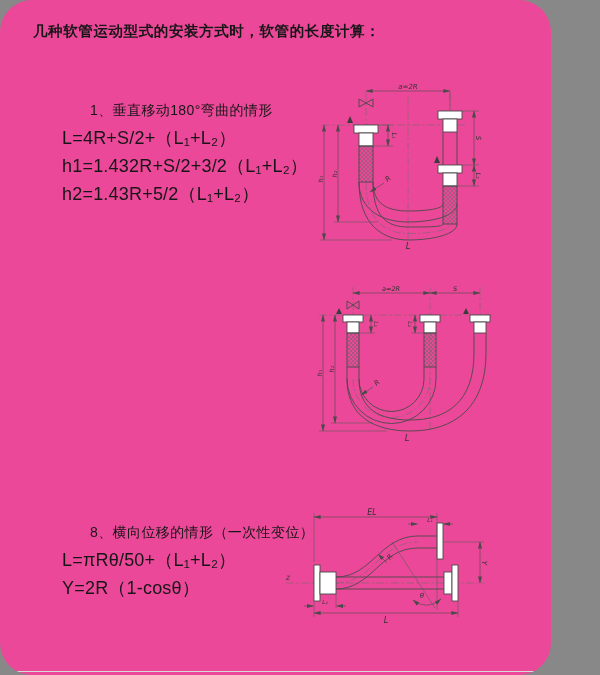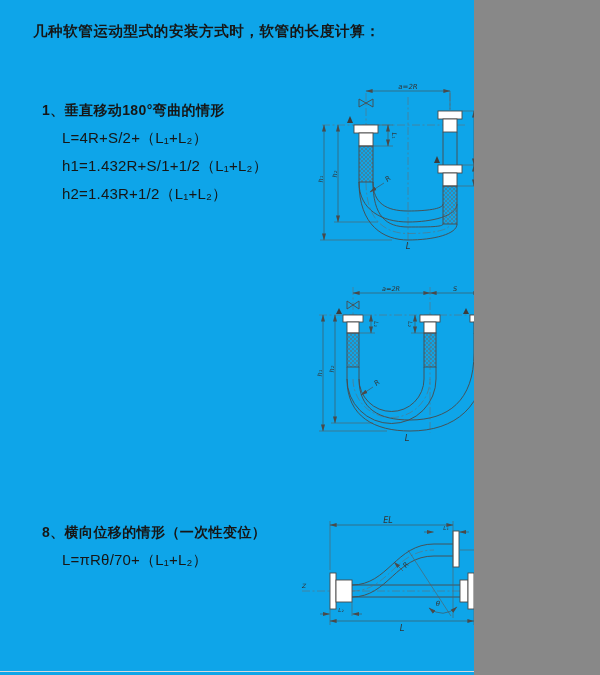--- a/index.html
+++ b/index.html
@@ -1,39 +1,40 @@
 <!DOCTYPE html>
 <html><head>
 <meta charset="utf-8">
 <style>
   html,body{margin:0;padding:0;}
   body{background:#888;}
   .page{
     position:relative;
-    width:474px;height:675px;
-    background:#0ea5e9;
+    width:551px;height:675px;
+    background:#ec4899;
     overflow:hidden;
     font-family:"Liberation Sans","DejaVu Sans",sans-serif;
     color:#111;
+    border-radius:32px;
   }
   .title{
     position:absolute;left:33px;top:22px;
     font-size:14.5px;letter-spacing:0.6px;color:#161616;
     font-weight:bold;
   }
   .sec{position:absolute;left:42px;font-size:14px;color:#161616;}
-  .sec .heading{line-height:28px;letter-spacing:0.4px;font-weight:bold;}
-  .sec .formula{line-height:28px;padding-left:20px;font-size:15px;font-weight:normal;letter-spacing:0.2px;}
+  .sec .heading{line-height:28px;letter-spacing:0.4px;font-weight:normal;margin-left:48px;}
+  .sec .formula{line-height:28px;padding-left:20px;font-size:18px;font-weight:normal;letter-spacing:0.2px;}
   #sec1{top:96px;}
   #sec2{top:296px;}
   #sec3{top:518px;}
   .diagram{position:absolute;font-style:italic;}
   #diag1{left:316px;top:79px;}
   #diag2{left:315px;top:283px;}
-  #diag3{left:300px;top:508px;margin-top:8px;}
+  #diag3{left:284px;top:508px;}
   svg{display:block;overflow:visible;}
   svg text{fill:#333;font-family:"DejaVu Sans","Liberation Sans",sans-serif;}
   .ln{stroke:#4a4a4a;stroke-width:0.9;fill:none;}
   .thin{stroke:#5a5a5a;stroke-width:0.6;fill:none;}
   .cl{stroke:#6a6a6a;stroke-width:0.55;fill:none;stroke-dasharray:8 2.5 2 2.5;}
   .dim{stroke:#4a4a4a;stroke-width:0.6;fill:none;}
   .fit{fill:#ffffff;stroke:#4a4a4a;stroke-width:0.9;}
   .hatch{fill:url(#hx);stroke:#4a4a4a;stroke-width:0.9;}
   .mv{fill:#3c3c3c;stroke:none;}
   .page-edge{position:absolute;left:0;top:671px;width:600px;height:1px;background:#d9d9d9;}
@@ -52,28 +53,29 @@
         <path d="M0,0 L4,4 M4,0 L0,4" stroke="#666" stroke-width="0.5"></path>
       </pattern>
     </defs>
   </svg>
 
   <div class="title">几种软管运动型式的安装方式时，软管的长度计算：</div>
 
   <div class="sec" id="sec1">
     <div class="heading">1、垂直移动180°弯曲的情形</div>
     <div class="formula">L=4R+S/2+（L₁+L₂）</div>
-    <div class="formula">h1=1.432R+S/1+1/2（L₁+L₂）</div>
-    <div class="formula">h2=1.43R+1/2（L₁+L₂）</div>
+    <div class="formula">h1=1.432R+S/2+3/2（L₁+L₂）</div>
+    <div class="formula">h2=1.43R+5/2（L₁+L₂）</div>
   </div>
 
 
   <div class="sec" id="sec3">
     <div class="heading">8、横向位移的情形（一次性变位）</div>
-    <div class="formula">L=πRθ/70+（L₁+L₂）</div>
+    <div class="formula">L=πRθ/50+（L₁+L₂）</div>
+    <div class="formula">Y=2R（1-cosθ）</div>
   </div>
 
   <div class="diagram" id="diag1">
     <svg width="215" height="172" viewBox="0 0 215 172">
 
       <line class="cl" x1="92" y1="18" x2="92" y2="168"></line>
       <line class="cl" x1="50" y1="14" x2="50" y2="50"></line>
       <line class="cl" x1="134" y1="14" x2="134" y2="30"></line>
       <line class="cl" x1="6" y1="46" x2="150" y2="46"></line>
 

